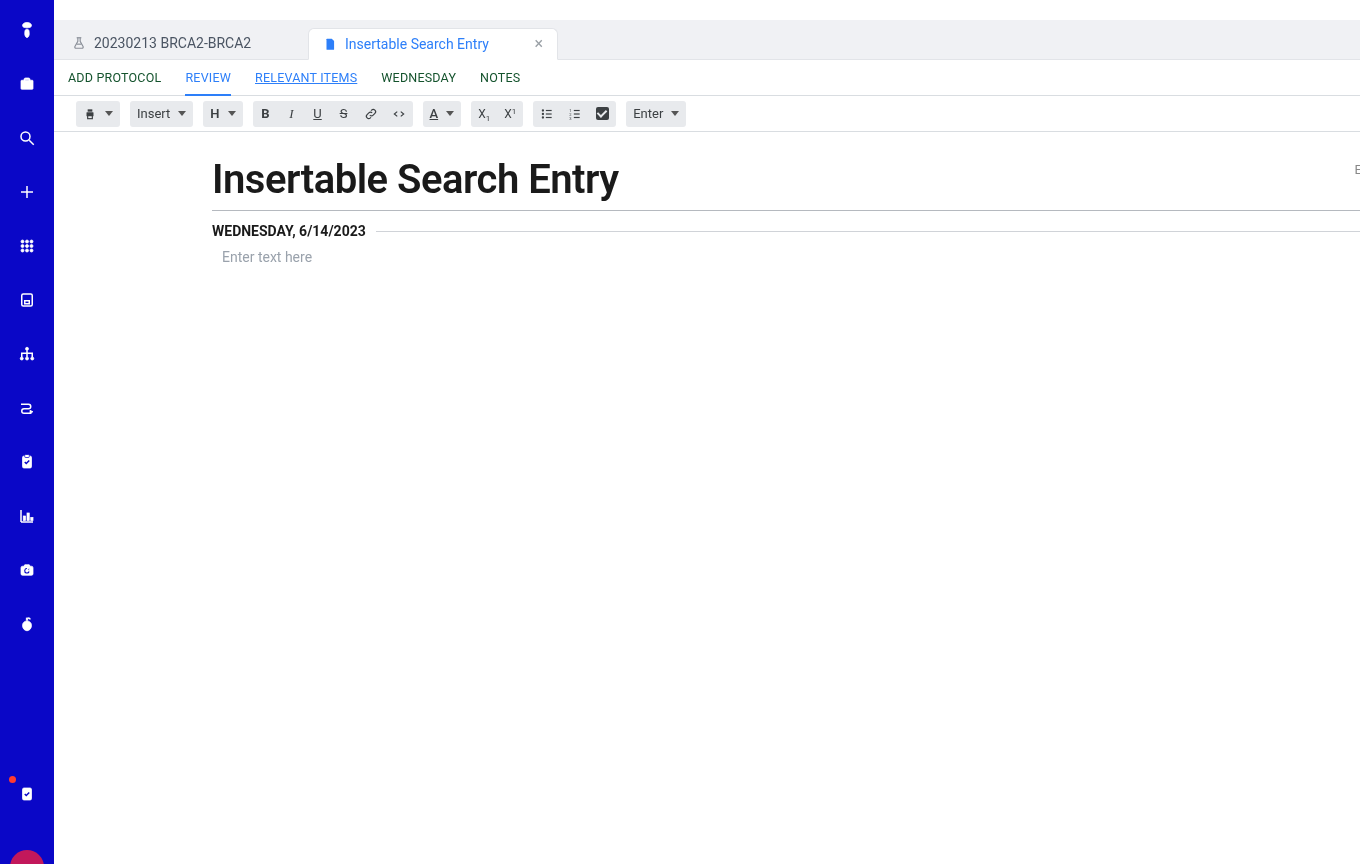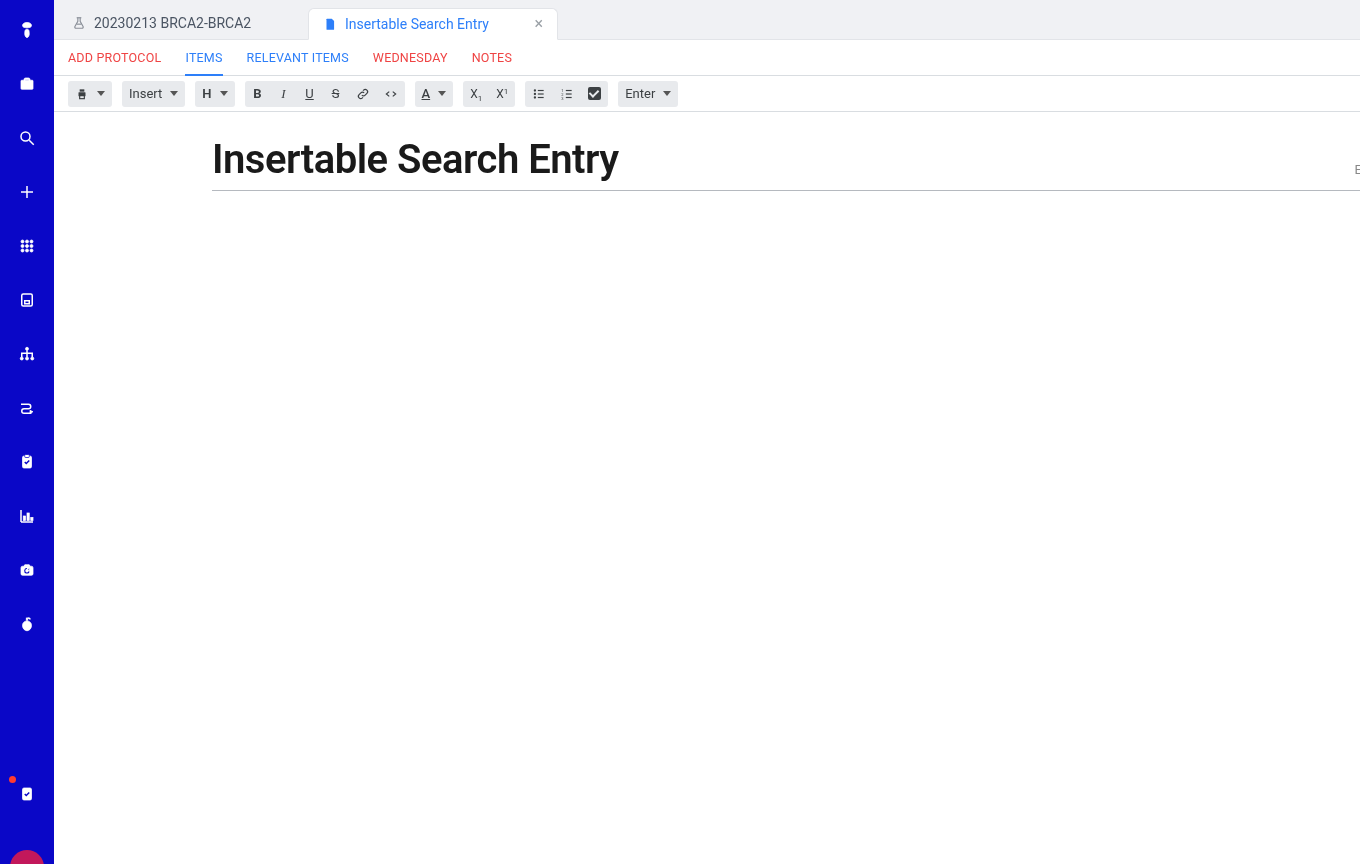--- a/index.html
+++ b/index.html
@@ -72,20 +72,21 @@
     position: relative;
     top: 26px;
   }
   .sidebar-bottom .sidebar-item { margin-bottom: 14px; }
   
   .main {
     flex: 1;
     display: flex;
     flex-direction: column;
     min-width: 0;
+    margin-top: 20px;
   }
   
   .tabrow {
     height: 40px;
     background: var(--grey-bg);
     display: flex;
     align-items: flex-end;
     padding-left: 4px;
     border-bottom: 1px solid var(--tab-border);
     position: relative;
@@ -123,39 +124,40 @@
     height: 36px;
     display: flex;
     align-items: center;
     gap: 24px;
     padding: 0 14px;
     border-bottom: 1px solid var(--border);
     font-size: 12.5px;
     letter-spacing: 0.2px;
   }
   .subnav-item {
-    color: #ef4444;
+    color: #14532d;
     cursor: pointer;
     padding: 10px 0 9px 0;
     border-bottom: 2px solid transparent;
   }
   .subnav-item.active {
     color: var(--blue-link);
     border-bottom-color: var(--blue-link);
   }
   .subnav-item.link {
     color: var(--blue-link);
+    text-decoration: underline;
   }
   
   .toolbar {
     height: 36px;
     display: flex;
     align-items: center;
     gap: 10px;
-    padding: 0 14px;
+    padding: 0 22px;
     border-bottom: 1px solid var(--border);
   }
   .btngroup { display: inline-flex; }
   .tbtn {
     height: 26px;
     min-width: 26px;
     padding: 0 7px;
     background: var(--grey-btn);
     display: inline-flex;
     align-items: center;
@@ -380,21 +382,21 @@
               <path d="M7 3h8l4 4v14a1 1 0 01-1 1H7a1 1 0 01-1-1V4a1 1 0 011-1z" fill="#2d7ff9"></path>
             </svg>
         </span>
         <span>Insertable Search Entry</span>
         <span class="close">×</span>
       </div>
     </div>
 
     <div class="subnav">
       <div class="subnav-item">ADD PROTOCOL</div>
-      <div class="subnav-item active">ITEMS</div>
+      <div class="subnav-item active">REVIEW</div>
       <div class="subnav-item link">RELEVANT ITEMS</div>
       <div class="subnav-item">WEDNESDAY</div>
       <div class="subnav-item">NOTES</div>
     </div>
 
     <div class="toolbar">
       <div class="tbtn caret">
         <svg viewBox="0 0 24 24">
             <rect x="6" y="9" width="12" height="7" rx="1" fill="#3c4043"></rect>
             <rect x="8" y="4" width="8" height="4" fill="#3c4043"></rect>
@@ -477,17 +479,23 @@
       <div class="tbtn caret">
         <span>Enter</span>
       </div>
     </div>
 
     <div class="docwrap">
       <div class="sidebadge">E</div>
       <div class="doc">
         <div class="doc-title">Insertable Search Entry</div>
         <hr class="title-rule">
+        <div class="dayhdr">
+          <span>WEDNESDAY, 6/14/2023</span>
+        </div>
+        <div class="editor">
+          <div class="placeholder">Enter text here</div>
+        </div>
       </div>
     </div>
 
   </div>
 </div>
 
 </body></html>

